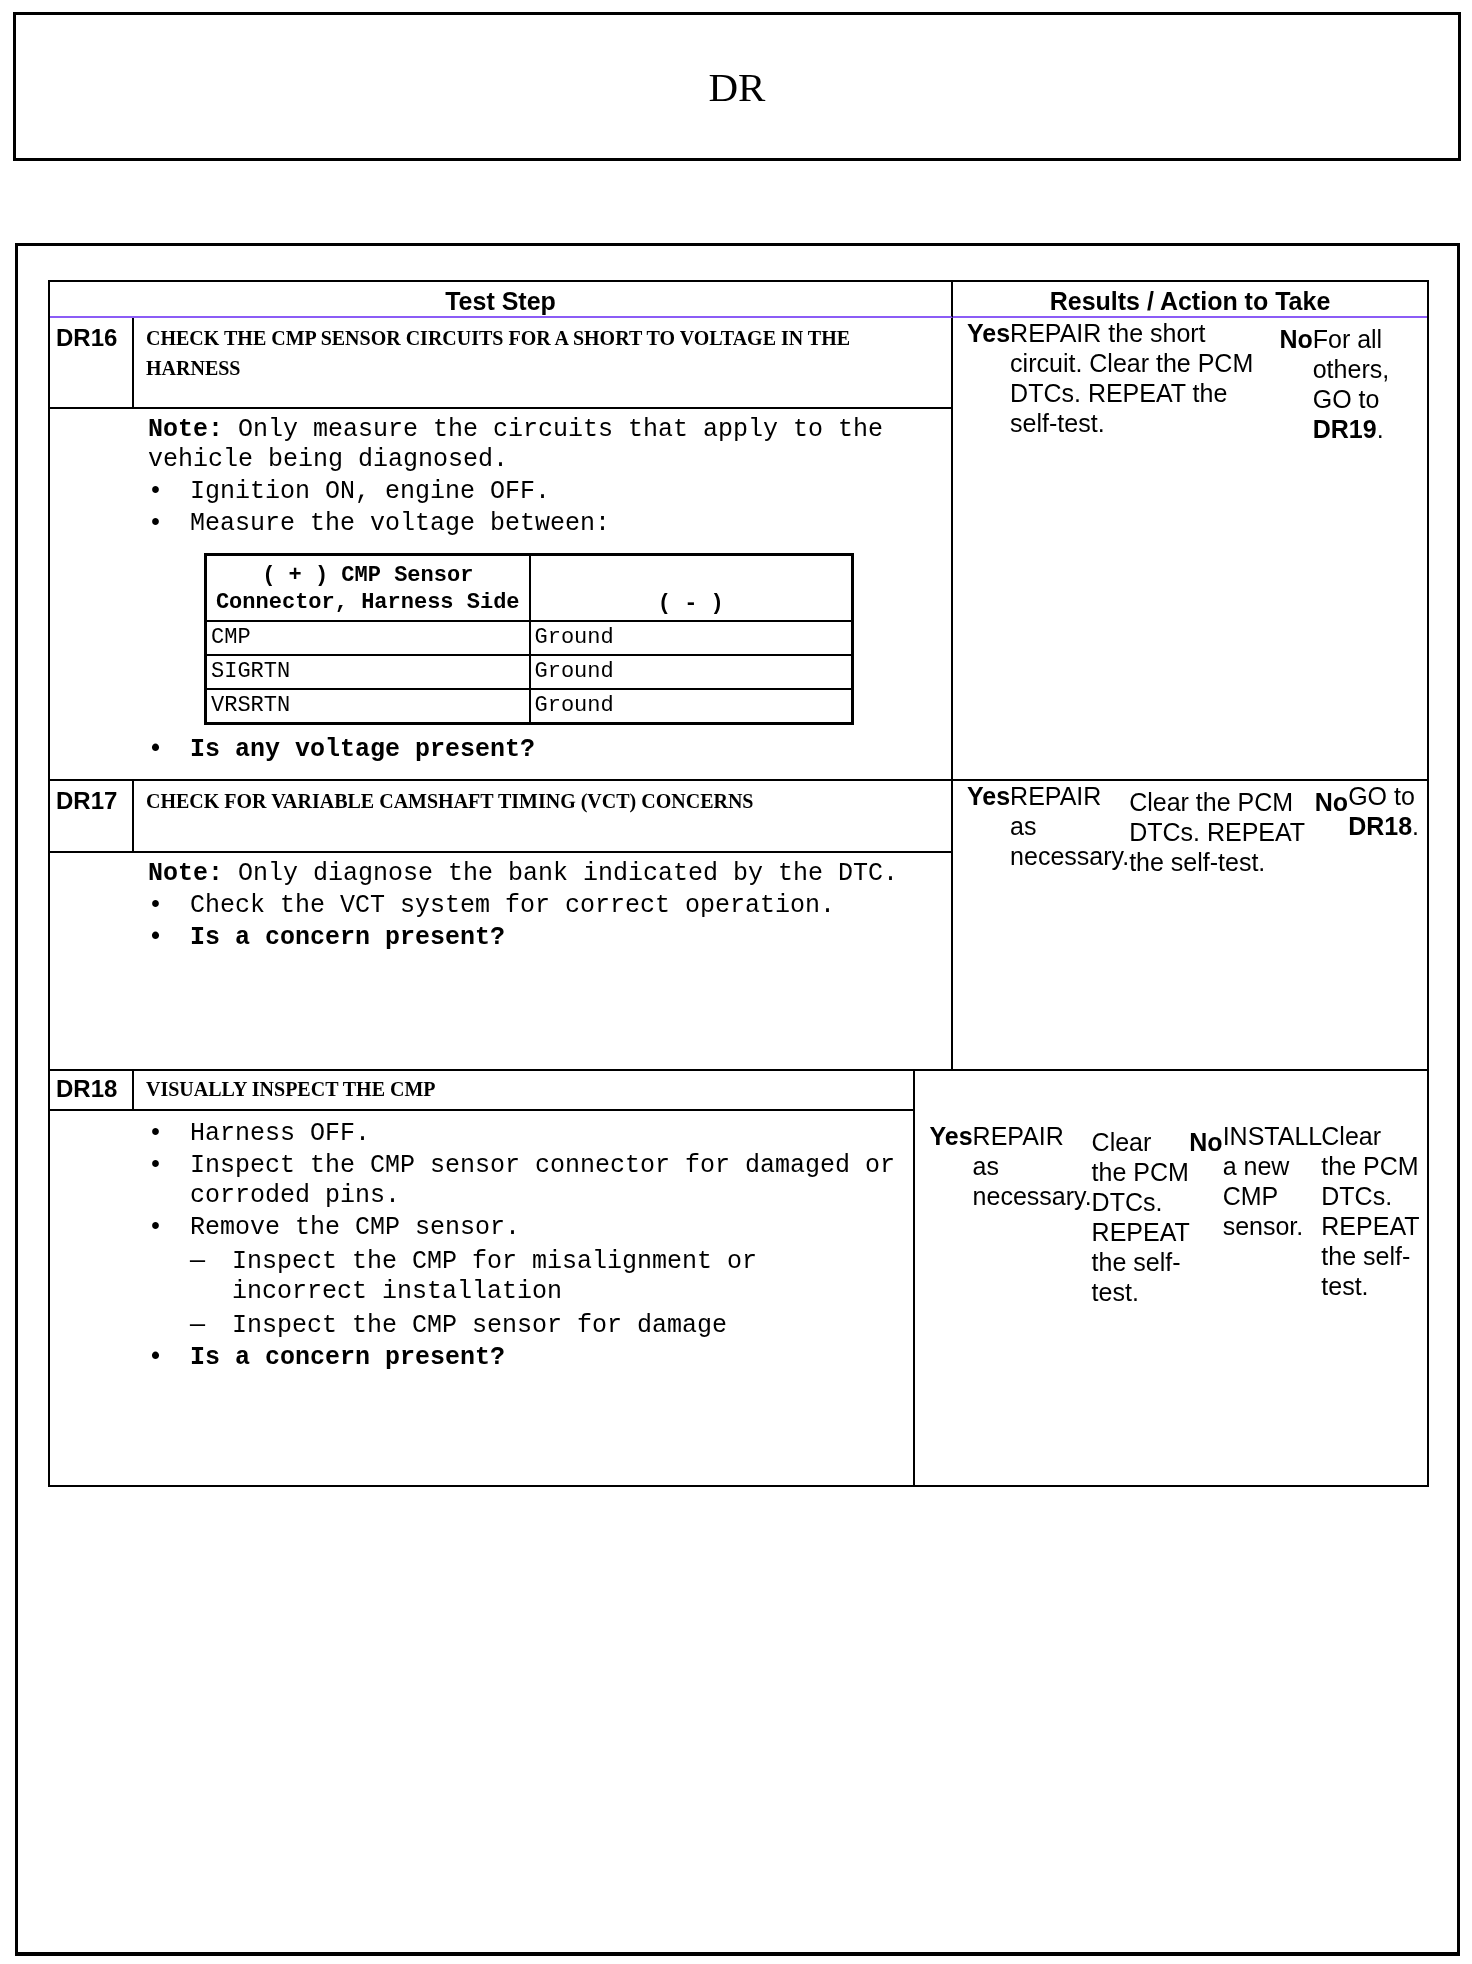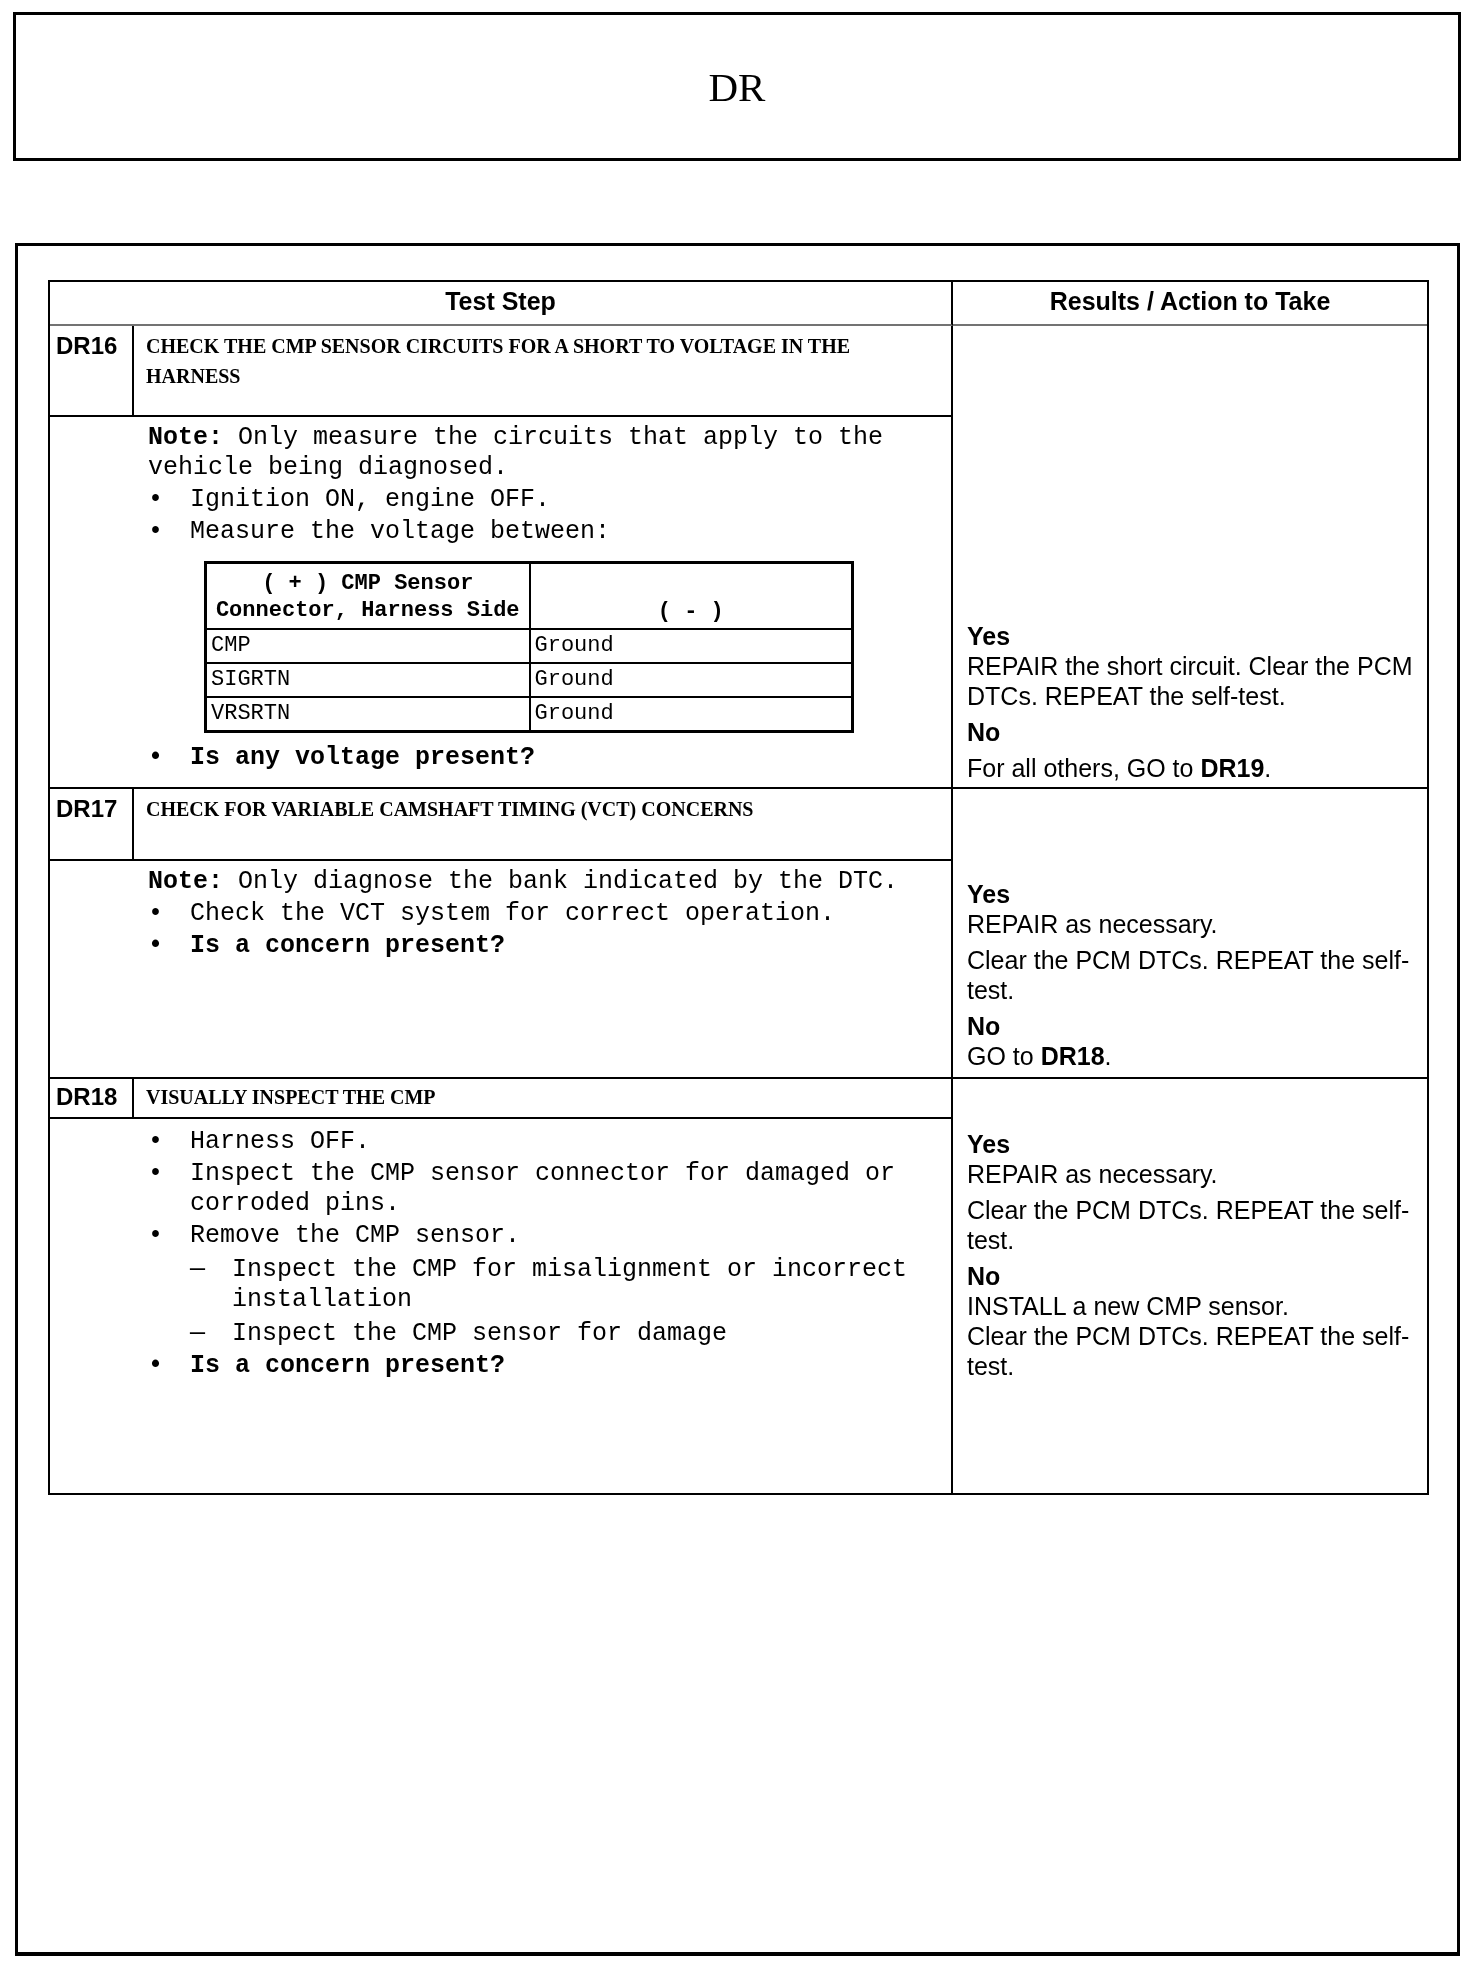--- a/index.html
+++ b/index.html
@@ -17,22 +17,22 @@
 
     
     .frame { position: absolute; left: 15px; top: 243px; width: 1445px; height: 1713px;
              border: 3px solid #000; border-bottom-width: 4px; }
 
     
     .tbl { position: absolute; left: 48px; top: 280px; width: 1381px; border: 2px solid #000; }
     .row { display: flex; }
     .col-left { width: 903px; border-right: 2px solid #000; }
     .col-right { flex: 1; }
-    .th { font-weight: bold; font-size: 25px; text-align: center; height: 44px; line-height: 38px;
-          border-bottom: 2px solid #737373; }
+    .th { font-weight: bold; font-size: 25px; text-align: center; height: 36px; line-height: 38px;
+          border-bottom: 2px solid #8b5cf6; }
     .step-row { border-bottom: 2px solid #000; }
     .step-row:last-child { border-bottom: none; }
     .step-title { display: flex; border-bottom: 2px solid #000; }
     .step-id { width: 84px; border-right: 2px solid #000; font-weight: bold; font-size: 24px;
                padding: 6px 0 0 6px; }
     .step-head { flex: 1; font-weight: bold; font-size: 20px; line-height: 30px; padding: 5px 6px 4px 12px;
                  text-transform: none; font-family: Liberation Serif, serif; }
     .step-body { padding: 6px 10px 6px 98px; font-size: 25px; line-height: 30px; position: relative; font-family: Liberation Mono, monospace; }
     .note b { font-weight: bold; }
     .bul { position: relative; padding-left: 42px; margin-top: 2px; }
@@ -42,21 +42,21 @@
     .dash::before { content: "\2014"; position: absolute; left: 42px; top: 0; }
 
     
     .mtable { margin: 14px 0 10px 56px; width: 650px; border: 3px solid #000; border-collapse: collapse; }
     .mtable td { border: 2px solid #000; font-size: 22px; line-height: 28px; padding: 2px 4px; vertical-align: bottom; }
     .mtable .mh1 { font-weight: bold; text-align: center; width: 324px; padding: 6px 4px 4px; line-height: 27px; }
     .mtable .mh2 { font-weight: bold; text-align: center; padding-bottom: 2px; }
 
     
     .res { font-size: 25px; line-height: 30px; padding: 0 8px 0 14px; height: 100%; display: flex;
-           flex-direction: column; justify-content: flex-end; }
+           flex-direction: row; justify-content: flex-end; }
     .res .yn { font-weight: bold; }
     .res p { margin-top: 6px; }
     .res b { font-weight: bold; }
 
     .r16 { height: 463px; }
     .r17 { height: 290px; }
     .r18 { height: 414px; }
     .r16 .col-left, .r17 .col-left, .r18 .col-left { display: flex; flex-direction: column; }
     .r16 .col-right .res { padding-bottom: 4px; }
     .r17 .col-right .res { padding-bottom: 6px; }

